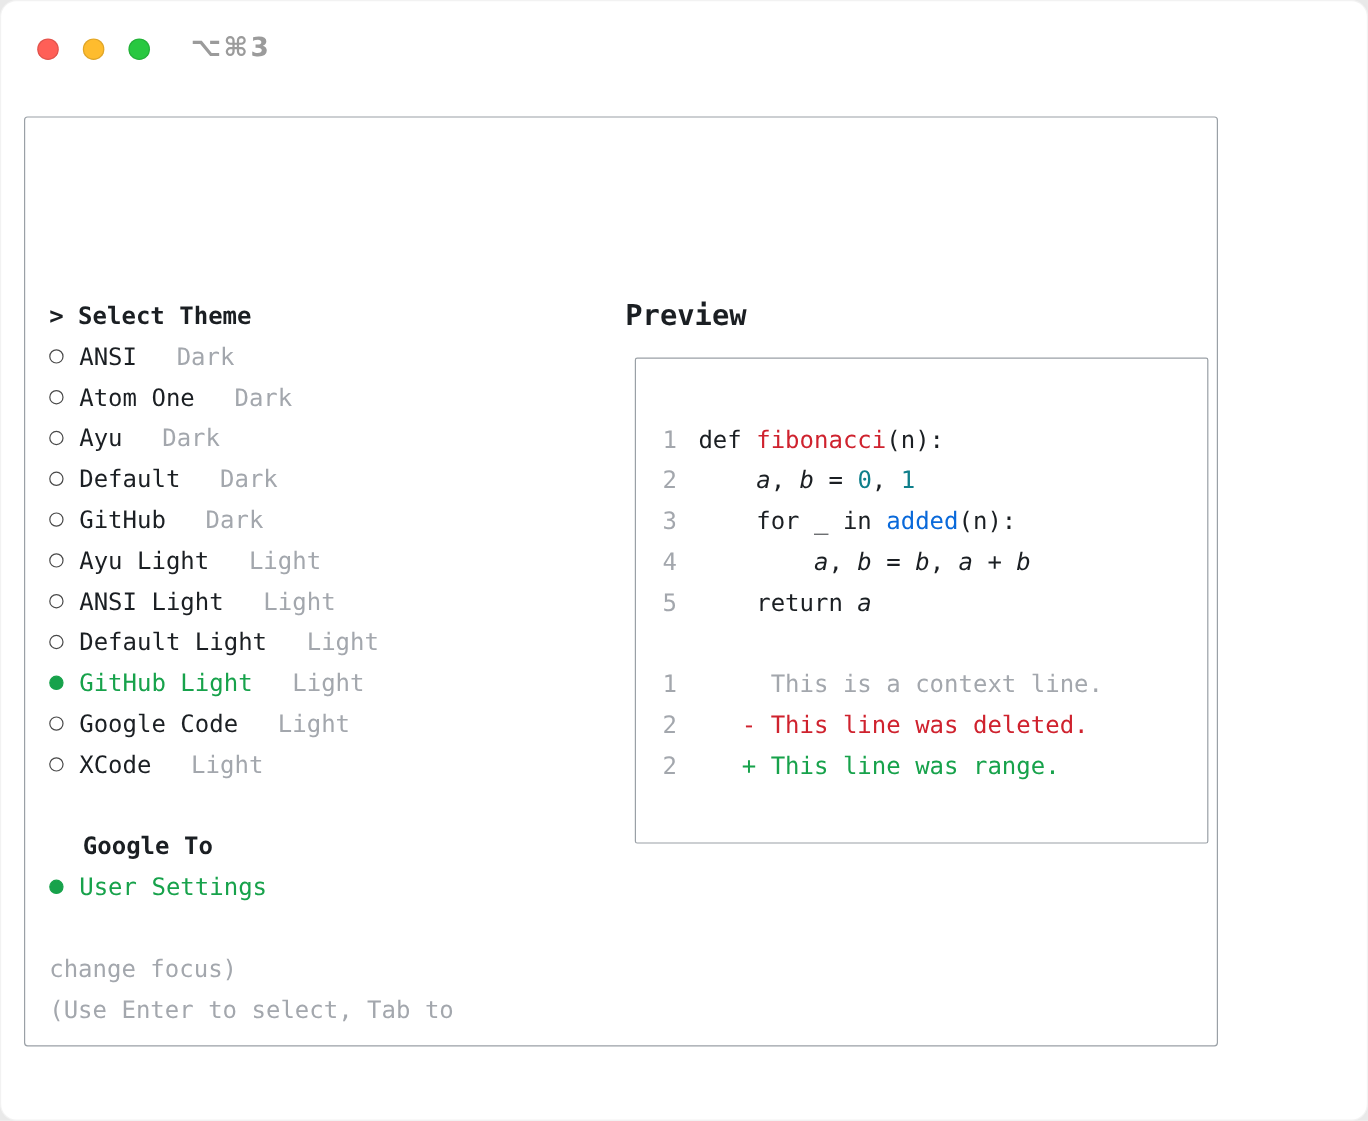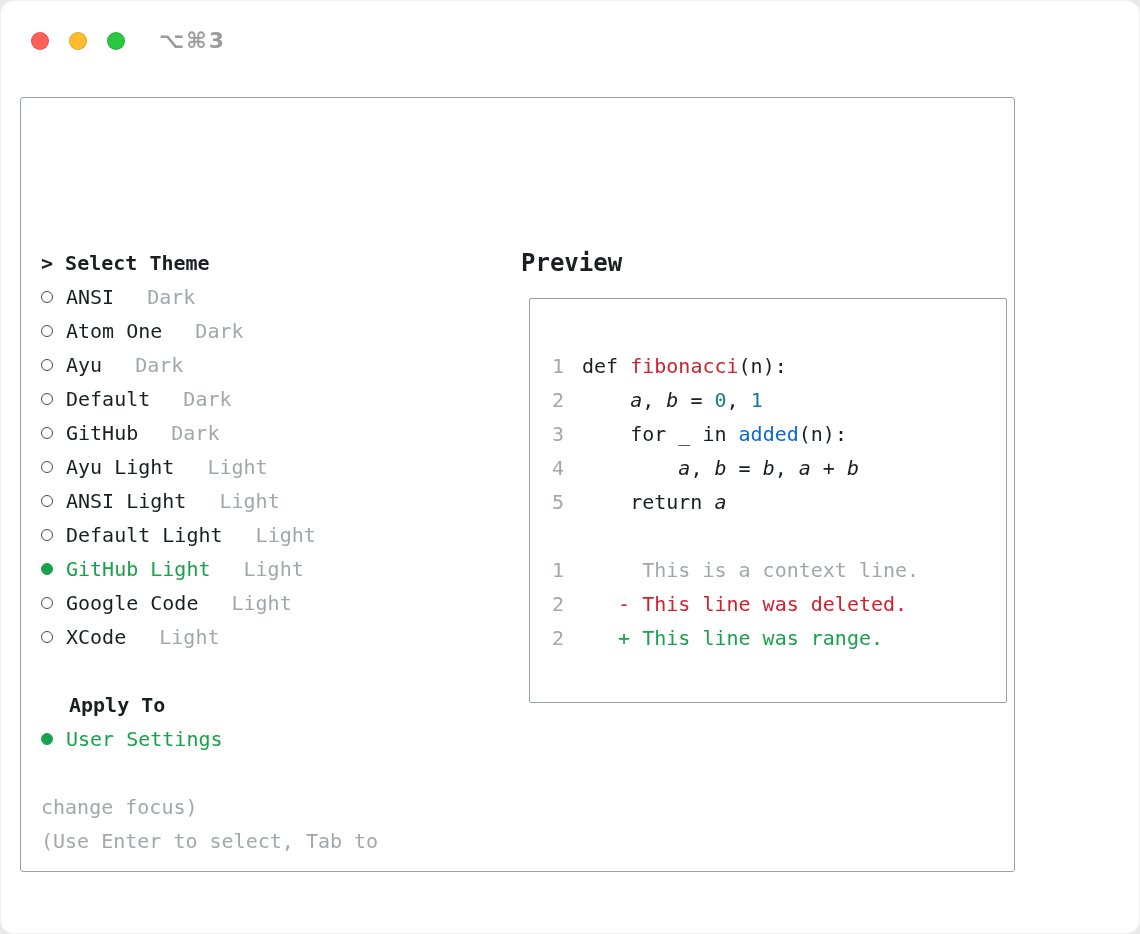--- a/index.html
+++ b/index.html
@@ -89,21 +89,21 @@
           <div class="row theme-row"><span class="marker"></span><span class="tname">Ayu Light</span><span class="tvariant"> Light</span></div>
           <div class="row theme-row"><span class="marker"></span><span class="tname">ANSI Light</span><span class="tvariant"> Light</span></div>
           <div class="row theme-row"><span class="marker"></span><span class="tname">Default Light</span><span class="tvariant"> Light</span></div>
           <div class="row theme-row"><span class="marker on"></span><span class="tname sel">GitHub Light</span><span class="tvariant"> Light</span></div>
           <div class="row theme-row"><span class="marker"></span><span class="tname">Google Code</span><span class="tvariant"> Light</span></div>
           <div class="row theme-row"><span class="marker"></span><span class="tname">XCode</span><span class="tvariant"> Light</span></div>
         </div>
 
       <div class="spacer"></div>
 
-      <div class="row apply-title">Apply To</div>
+      <div class="row apply-title">Google To</div>
 
       <div>
           <div class="row apply-row"><span class="marker on"></span><span class="tname sel">User Settings</span></div>
         </div>
 
       <div class="spacer"></div>
 
       <div class="row hint">change focus)</div>
       <div class="row hint">(Use Enter to select, Tab to</div>
     </div>

